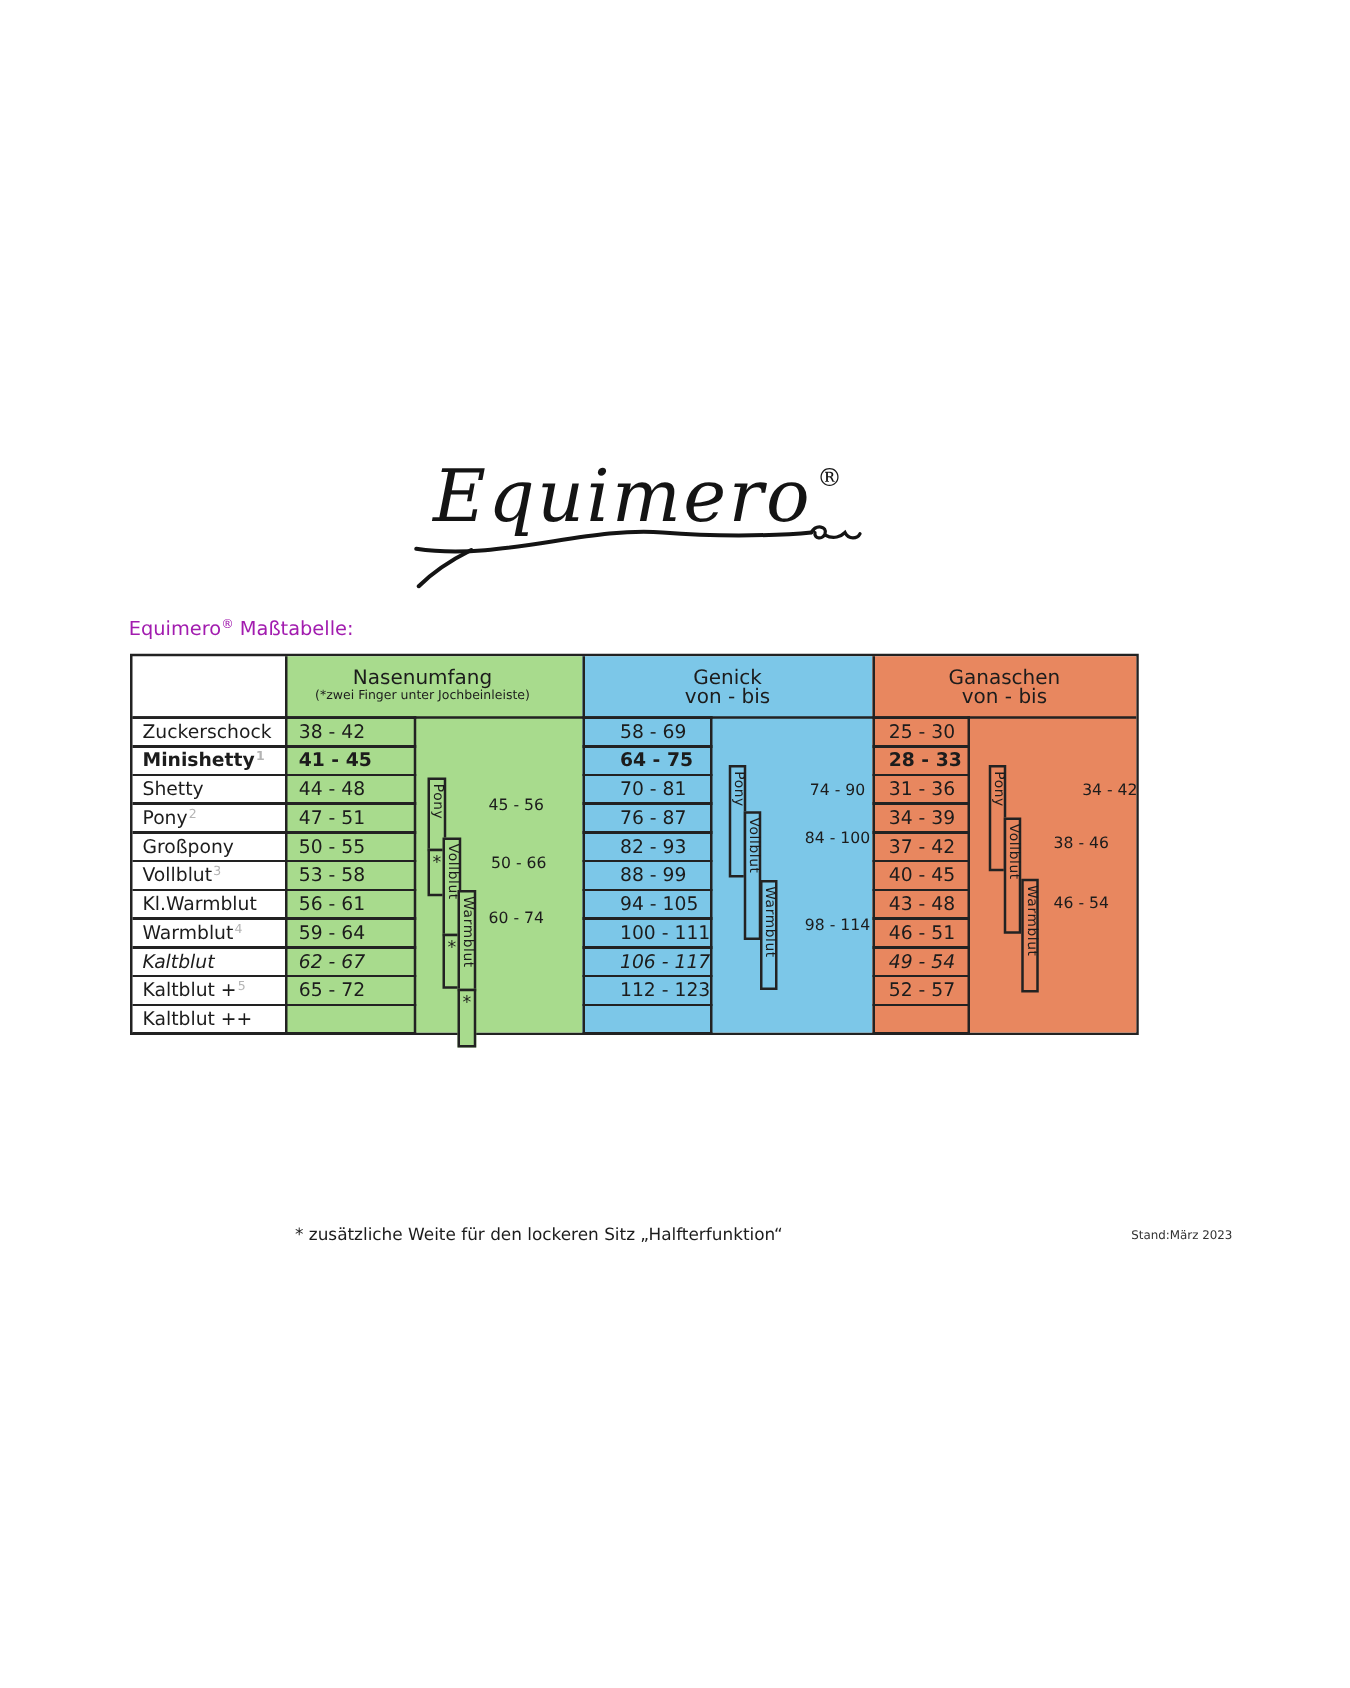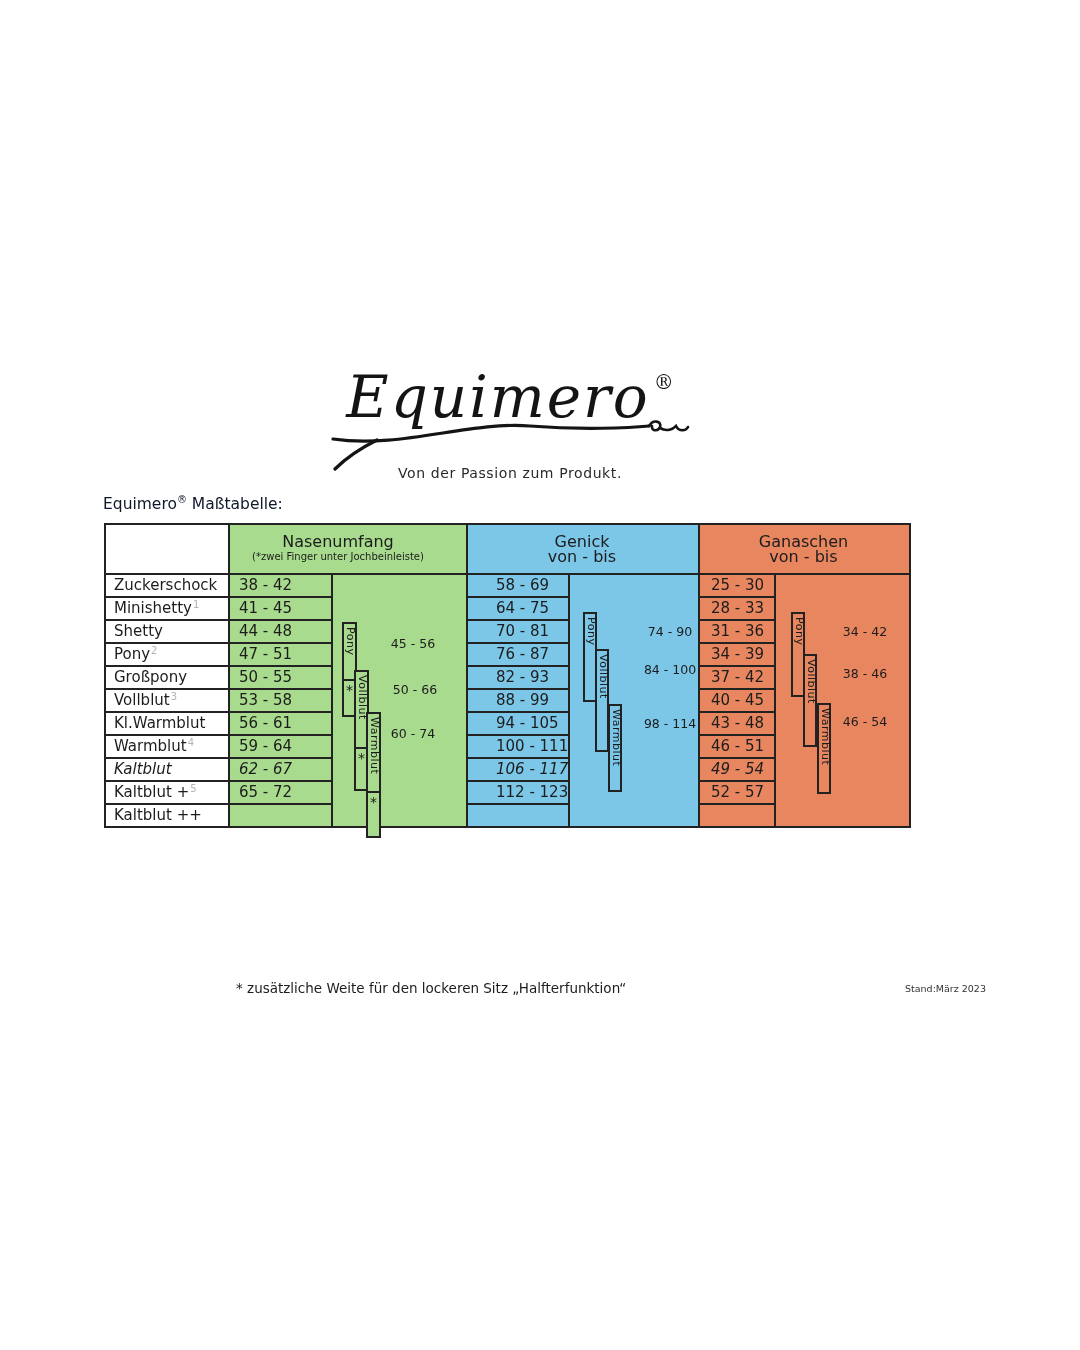--- a/index.html
+++ b/index.html
@@ -10,21 +10,21 @@
   
   .logo{position:absolute;left:290px;top:350px;width:440px;text-align:center;}
   .logo-script{
     font-family:"DejaVu Serif","Liberation Serif",serif;font-style:italic;
     font-size:58px;letter-spacing:2px;color:#141414;line-height:64px;white-space:nowrap;
   }
   .logo-reg{font-size:20px;vertical-align:28px;letter-spacing:0;margin-left:4px;}
   .logo-swash{display:block;margin:-16px auto 0;}
   .logo-tagline{font-size:14px;letter-spacing:0.6px;color:#2a2a2a;margin-top:-6px;}
   
-  .page-title{position:absolute;left:103px;top:494px;font-size:15.5px;color:#0f172a;}
+  .page-title{position:absolute;left:103px;top:494px;font-size:15.5px;color:#a21caf;}
   .title-reg{font-size:10px;vertical-align:6px;}
   
   .mtable{
     position:absolute;left:104px;top:523px;width:807px;height:305px;
     border:2px solid #222;box-sizing:border-box;background:#ffffff;
   }
   .bg{position:absolute;top:0;height:100%;}
   .bg-green{left:122px;width:238px;background:#a8db8d;}
   .bg-blue{left:360px;width:232px;background:#7cc7e8;}
   .bg-orange{left:592px;width:211px;background:#e8875f;}
@@ -51,21 +51,21 @@
   }
   .rl-a{left:0;width:227px;}
   .rl-b{left:360px;width:104px;}
   .rl-c{left:592px;width:78px;}
   
   .cell{position:absolute;height:23px;line-height:24px;font-size:15px;box-sizing:border-box;white-space:nowrap;}
   .lbl{left:0;width:122px;padding-left:8px;}
   .vg{left:124px;width:99px;padding-left:9px;}
   .vb2{left:362px;width:99px;padding-left:9px;margin-left:19px;}
   .vo{left:594px;width:73px;padding-left:11px;}
-  .r0{top:48px;}.r1{top:71px;}.r2{top:94px;}.r3{top:117px;}.r4{top:140px;}
+  .r0{top:48px;}.r1{top:71px;font-weight:bold;}.r2{top:94px;}.r3{top:117px;}.r4{top:140px;}
   .r5{top:163px;}.r6{top:186px;}.r7{top:209px;}.r8{top:232px;font-style:italic;}.r9{top:255px;}.r10{top:278px;}
   .sup{font-size:10px;color:#b4b4b4;position:relative;top:-5px;margin-left:1px;}
   
   .vbox{
     position:absolute;border:2px solid #222;box-sizing:border-box;text-align:center;
   }
   .vbox span{
     writing-mode:vertical-rl;text-orientation:mixed;font-size:11px;color:#1c1c1c;
     display:inline-block;margin-top:3px;letter-spacing:0.5px;
   }
@@ -92,40 +92,39 @@
   .o-pony{left:685px;top:87px;width:14px;height:85px;}
   .o-voll{left:697px;top:129px;width:14px;height:93px;}
   .o-warm{left:711px;top:178px;width:14px;height:91px;}
   
   .range{position:absolute;width:90px;text-align:center;font-size:12.5px;color:#1c1c1c;white-space:nowrap;}
   .rg1{left:262px;top:111px;}
   .rg2{left:264px;top:157px;}
   .rg3{left:262px;top:201px;}
   .rb1{left:519px;top:99px;}
   .rb2{left:519px;top:137px;}
-  .rb3{left:519px;top:191px;}
-  .ro1{left:714px;top:99px;}
+  .rb3{left:519px;top:207px;}
+  .ro1{left:714px;top:99px;text-align:right;}
   .ro2{left:714px;top:141px;}
   .ro3{left:714px;top:189px;}
   
   .footnote{position:absolute;left:236px;top:980px;font-size:13.5px;color:#1c1c1c;}
   .stand{position:absolute;left:905px;top:983px;font-size:9.5px;color:#333;}
 </style>
 </head>
 <body>
 
 <div class="logo">
   <div class="logo-script"><span>Equimero</span><span class="logo-reg">®</span></div>
   <svg class="logo-swash" width="370" height="58" viewBox="0 0 370 58">
     <path d="M8 26 C 75 36, 145 8, 205 13 C 256 17, 305 15, 324 13" stroke="#141414" stroke-width="3.2" fill="none" stroke-linecap="round"></path>
     <path d="M52 27 C 34 36, 20 46, 10 56" stroke="#141414" stroke-width="3.2" fill="none" stroke-linecap="round"></path>
     <path d="M324 13 c 4 -7, 13 -5, 11 1 c -2 5, -9 4, -8 -1" stroke="#141414" stroke-width="2.6" fill="none" stroke-linecap="round"></path>
     <path d="M335 15 c 7 4, 13 1, 16 -2 c 3 6, 10 5, 12 1" stroke="#141414" stroke-width="2.6" fill="none" stroke-linecap="round"></path>
   </svg>
-  <div class="logo-tagline">Von der Passion zum Produkt.</div>
 </div>
 
 <div class="page-title"><span>Equimero</span><span class="title-reg">®</span><span> Maßtabelle:</span></div>
 
 <div class="mtable">
 
   <div class="bg bg-green"></div>
   <div class="bg bg-blue"></div>
   <div class="bg bg-orange"></div>
 

